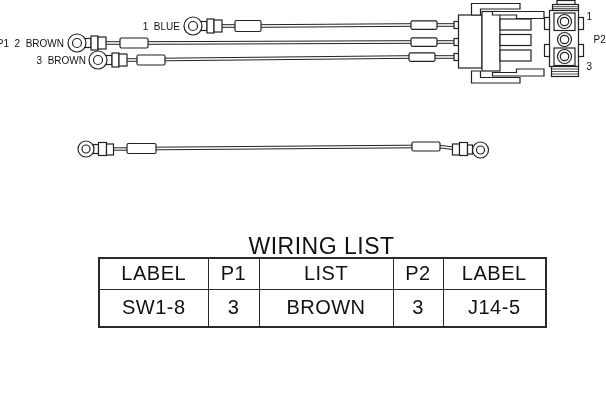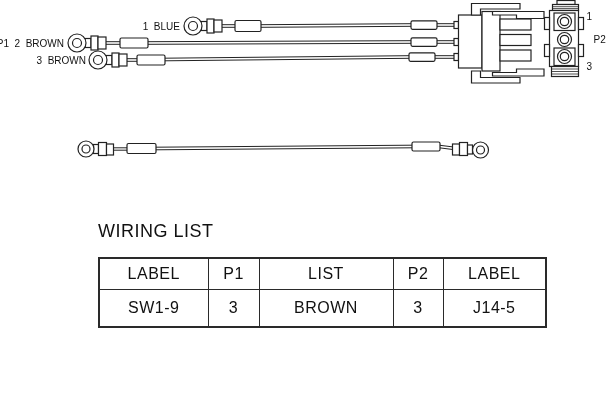--- a/index.html
+++ b/index.html
@@ -8,31 +8,31 @@
     font-family:"Liberation Sans", sans-serif; overflow:hidden; color:#111;
   }
   svg.diagram { position:absolute; left:0; top:0; }
   svg.diagram text {
     font-family:"Liberation Sans", sans-serif;
     fill:#111; white-space:pre;
   }
   .wire-label { font-size:10px; }
   .conn-label { font-size:10px; }
   .list-title {
-    position:absolute; left:98px; top:221px; width:447px;
-    text-align:left; font-size:18px; letter-spacing:0.5px; color:#111;
+    position:absolute; left:98px; top:233px; width:447px;
+    text-align:center; font-size:23px; letter-spacing:0.5px; color:#111;
   }
   table.wiring {
     position:absolute; left:98px; top:257px; width:447px;
     border-collapse:collapse; table-layout:fixed;
     border:2px solid #2a2a2a;
   }
   table.wiring th, table.wiring td {
     border:1.5px solid #2a2a2a; text-align:center; vertical-align:middle;
-    font-size:16px; font-weight:normal; letter-spacing:0.5px; padding:0; color:#111;
+    font-size:20px; font-weight:normal; letter-spacing:0.5px; padding:0; color:#111;
   }
   table.wiring thead tr { height:31px; }
   table.wiring tbody tr { height:38px; }
   .color-cell { font-size:19px; letter-spacing:1px; }
   .j14-cell { font-weight:bold; font-size:16px; }
 </style>
 </head>
 <body>
 
 <div class="screen">
@@ -163,21 +163,21 @@
       <tr>
         <th>LABEL</th>
         <th>P1</th>
         <th class="color-cell">LIST</th>
         <th>P2</th>
         <th>LABEL</th>
       </tr>
     </thead>
     <tbody>
       <tr>
-        <td>SW1-9</td>
+        <td>SW1-8</td>
         <td>3</td>
         <td class="color-cell">BROWN</td>
         <td>3</td>
         <td class="j14-cell">J14-5</td>
       </tr>
     </tbody>
   </table>
 
 </div>
 

